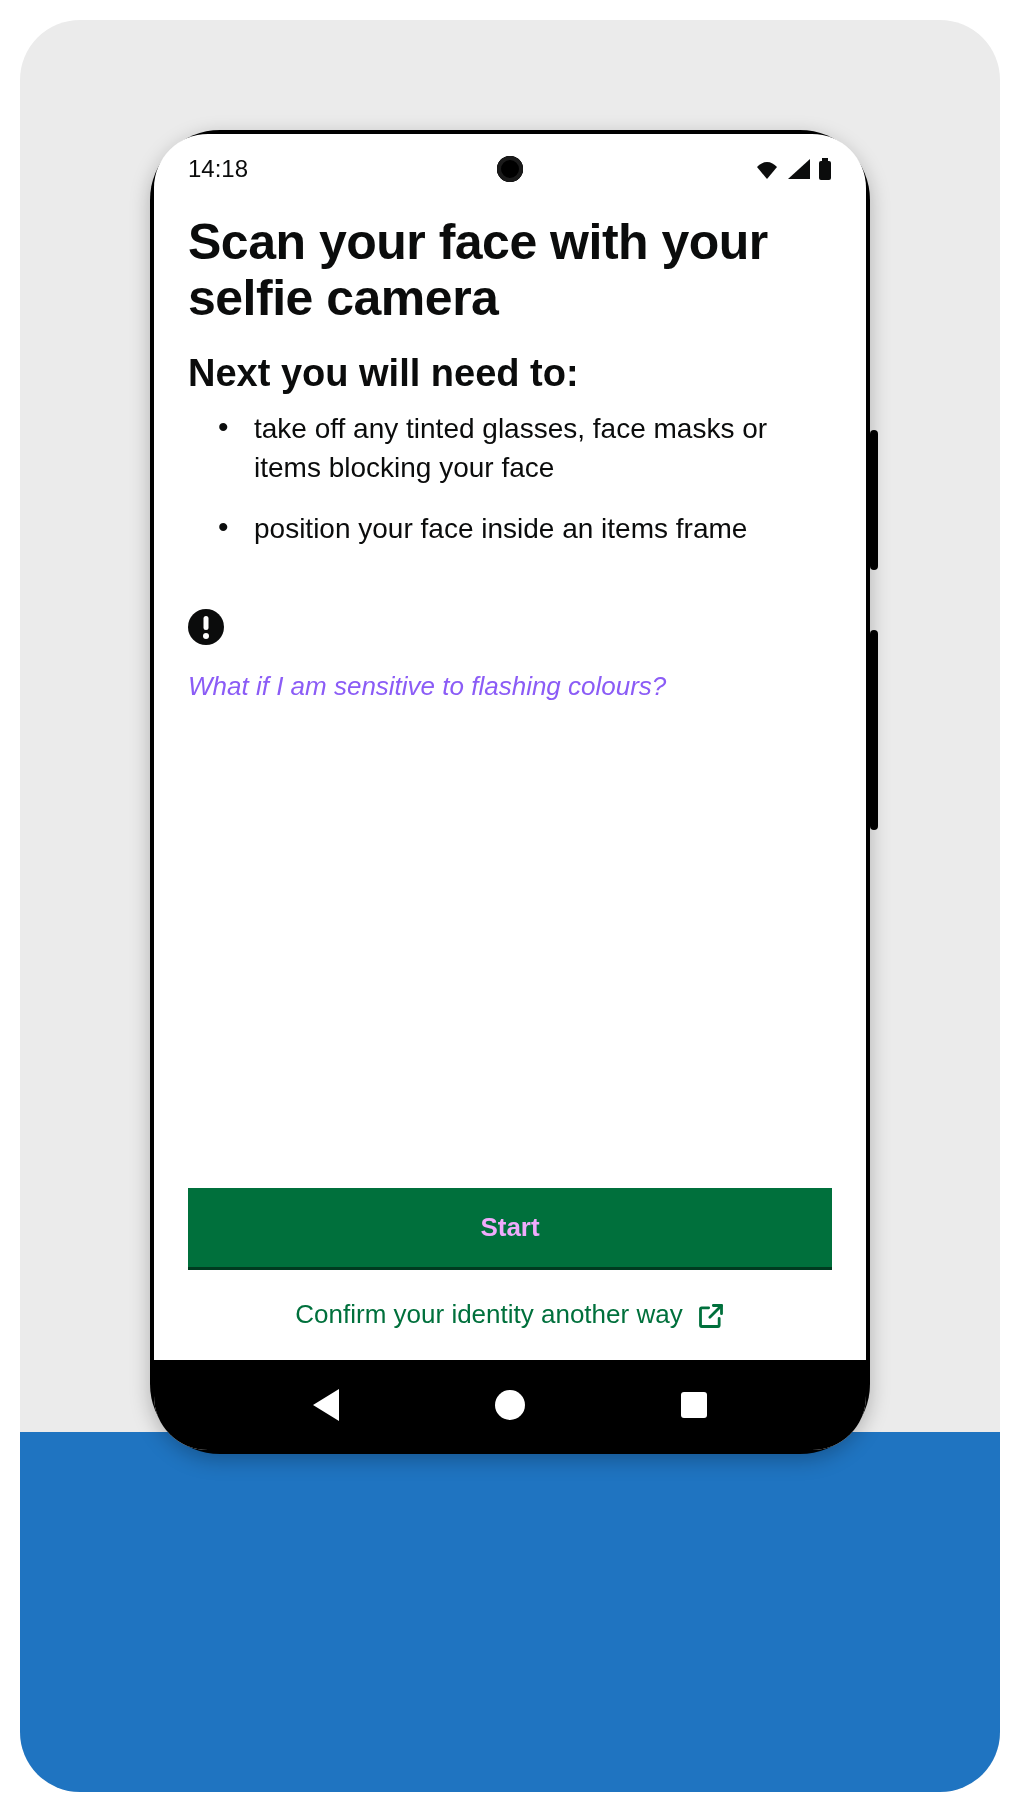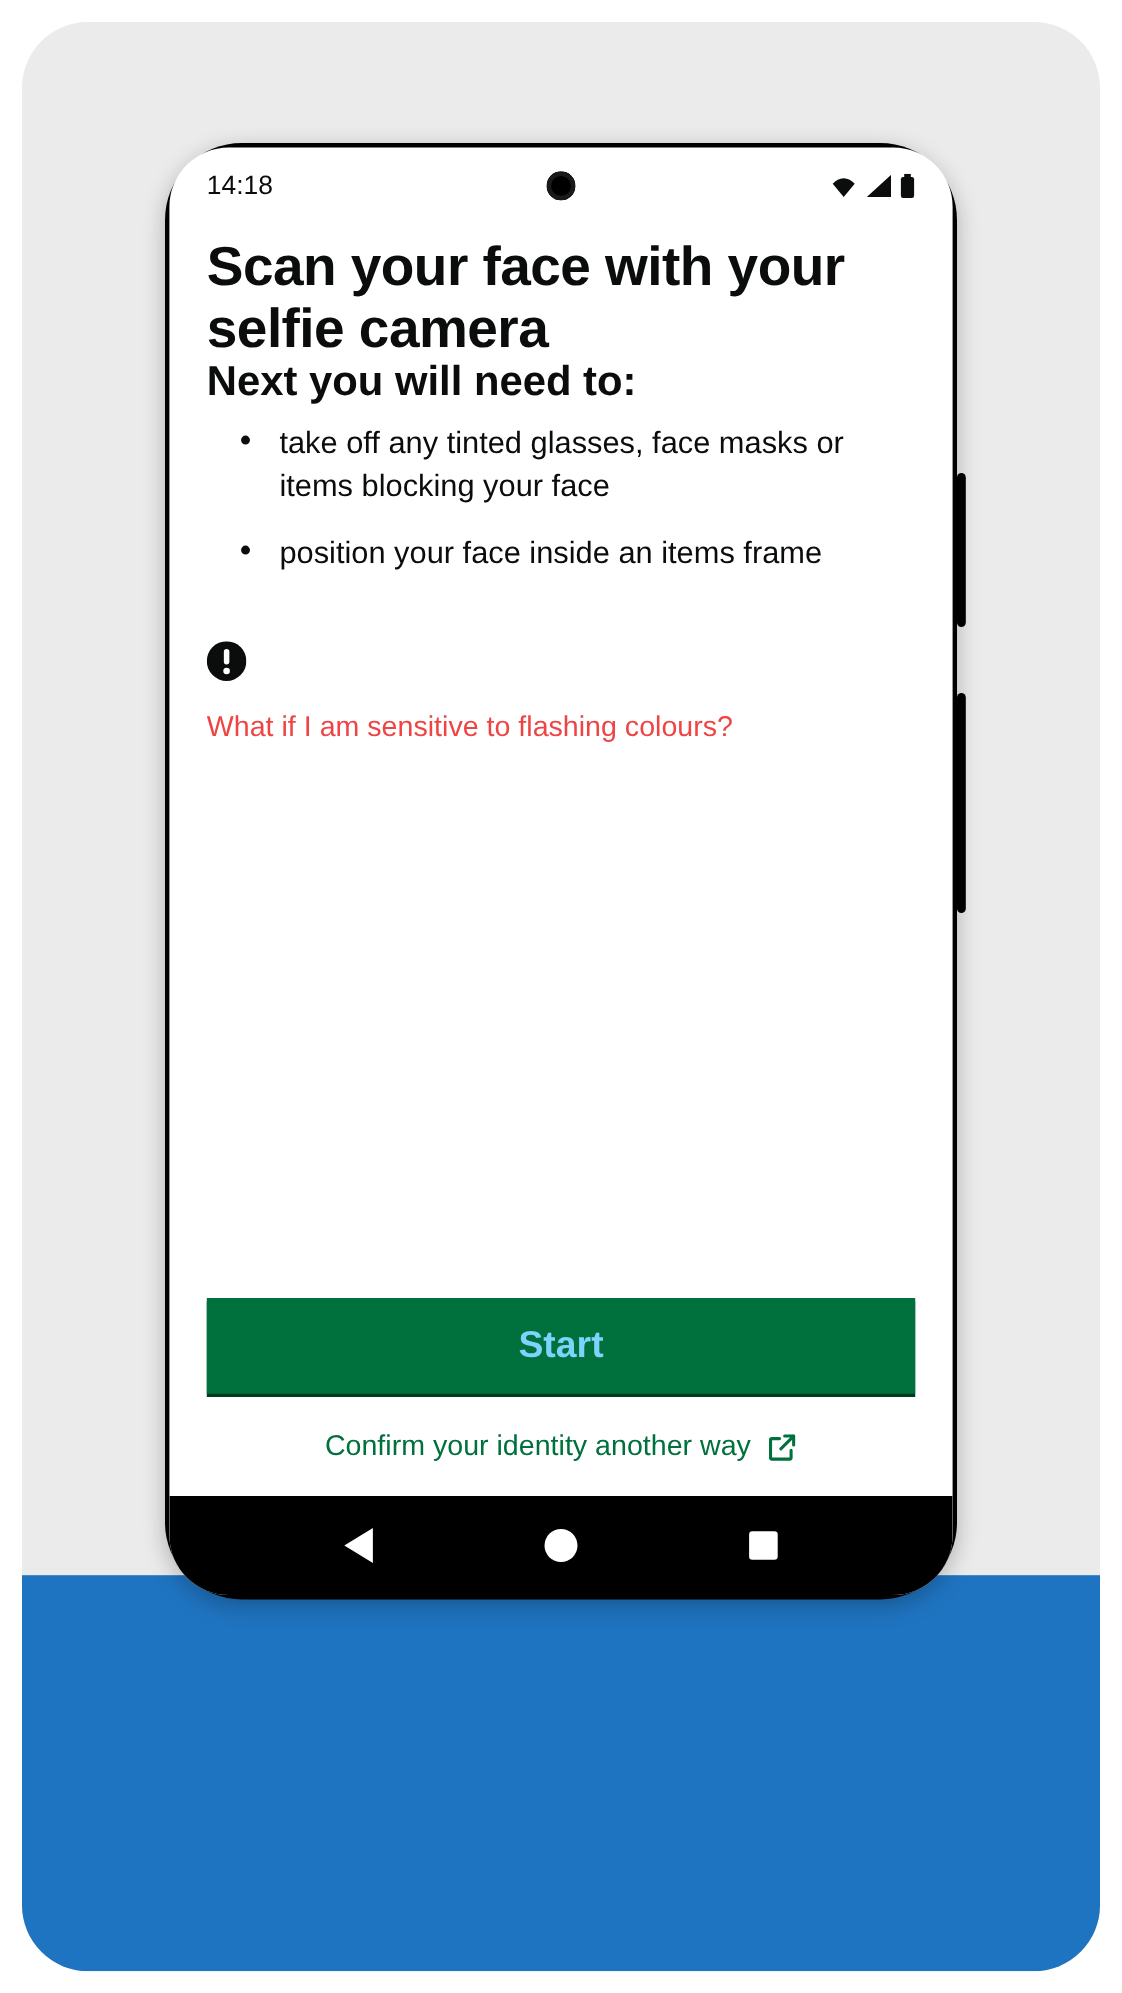--- a/index.html
+++ b/index.html
@@ -95,20 +95,21 @@
     padding: 10px 34px 0 34px;
     color: #0b0c0c;
     display: flex;
     flex-direction: column;
   }
   h1.title {
     font-size: 50px;
     line-height: 1.12;
     font-weight: 800;
     letter-spacing: -0.5px;
+    margin-bottom: 26px;
   }
   p.lead {
     font-size: 26px;
     line-height: 1.45;
     margin-bottom: 48px;
   }
   h2.subhead {
     font-size: 38px;
     font-weight: 800;
     margin-bottom: 14px;
@@ -143,35 +144,36 @@
     flex: 0 0 auto;
     width: 36px; height: 36px;
     margin-top: 2px;
   }
   .warning-text {
     font-size: 27px;
     font-weight: 700;
     line-height: 1.35;
   }
   a.link {
-    color: #ef4444;
+    color: #8b5cf6;
     font-size: 26px;
     text-decoration: none;
     display: inline-block;
+    font-style: italic;
   }
   .spacer { flex: 1; }
   .actions {
     padding: 0 0 30px 0;
   }
   .btn-primary {
     width: 100%;
     background: #00703c;
-    color: #7dd3fc;
+    color: #f0abfc;
     border: none;
-    font-size: 34px;
+    font-size: 26px;
     font-weight: 700;
     padding: 24px 0;
     cursor: pointer;
     box-shadow: 0 3px 0 #003b20;
   }
   .alt-row {
     margin-top: 32px;
     display: flex;
     align-items: flex-end;
     justify-content: center;

